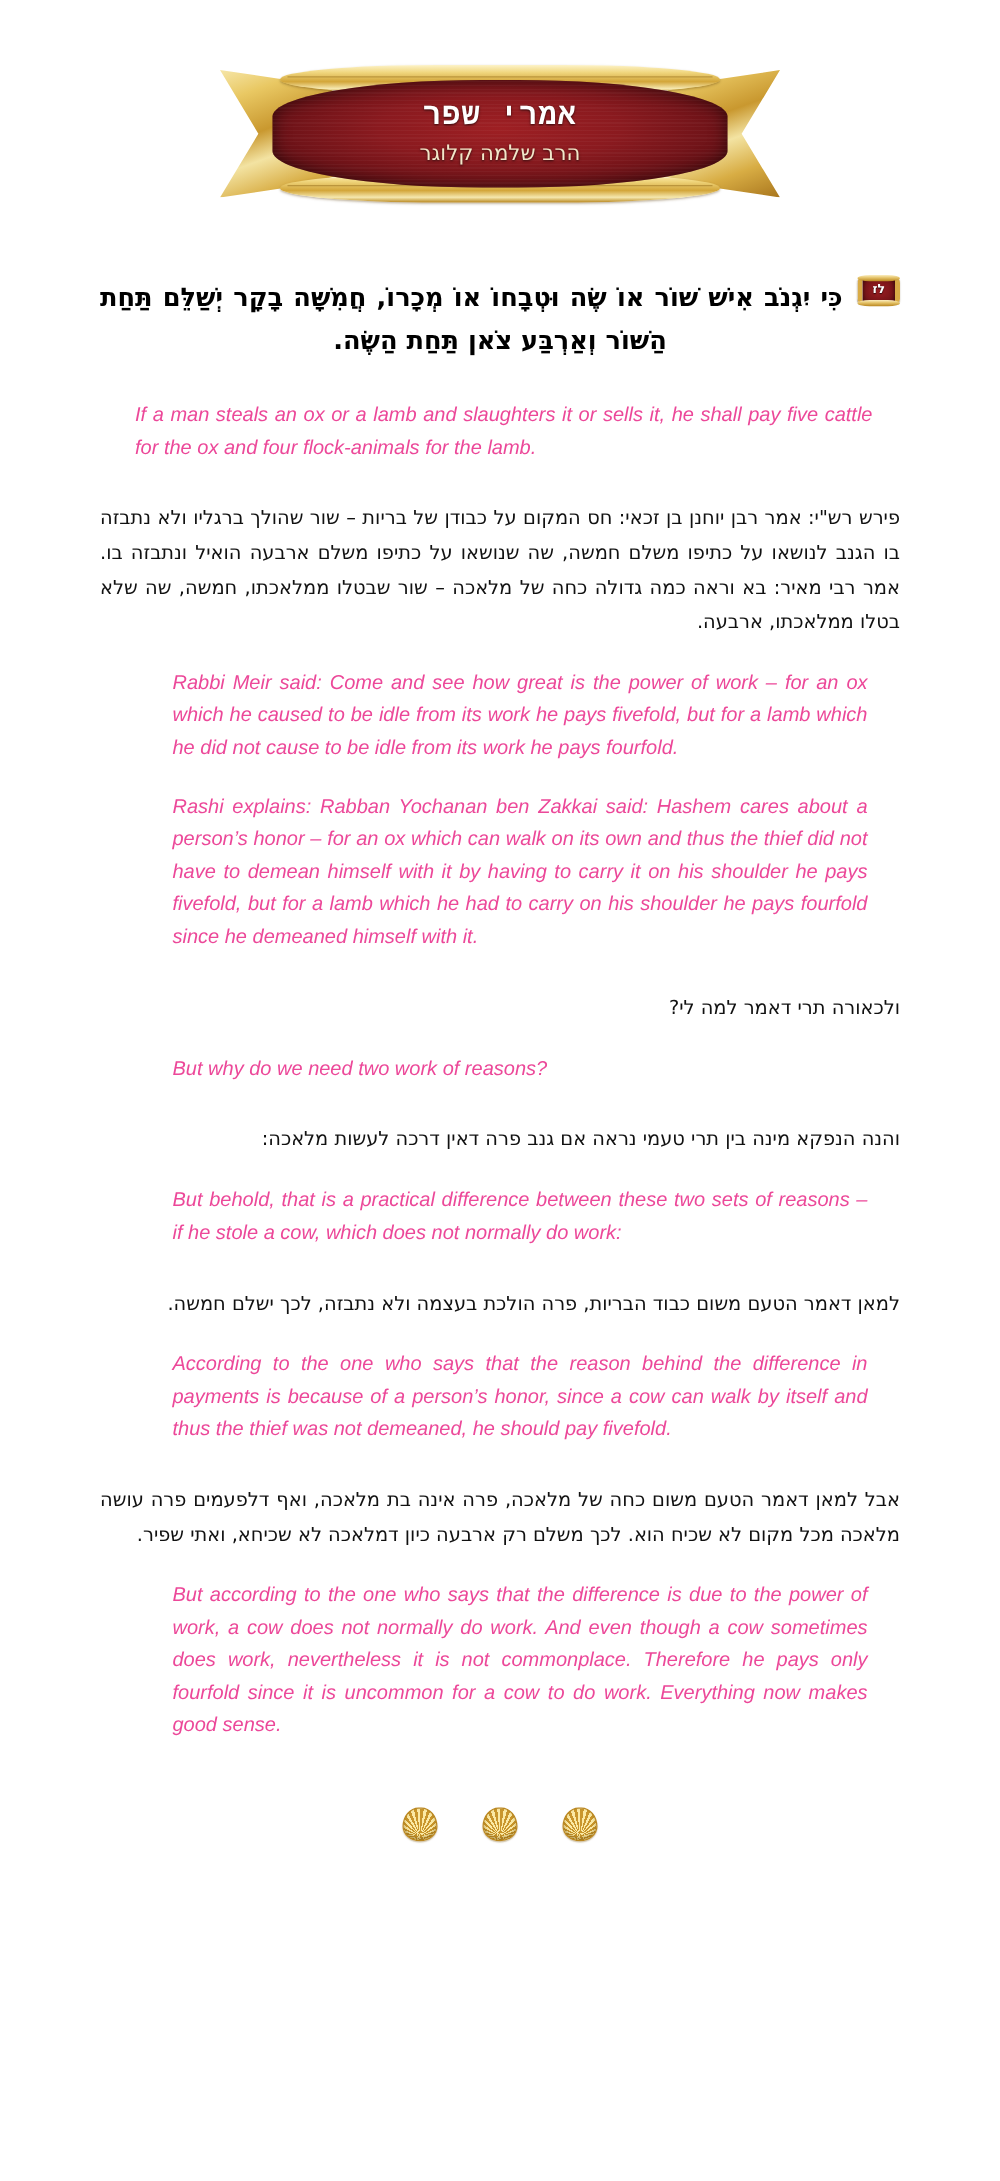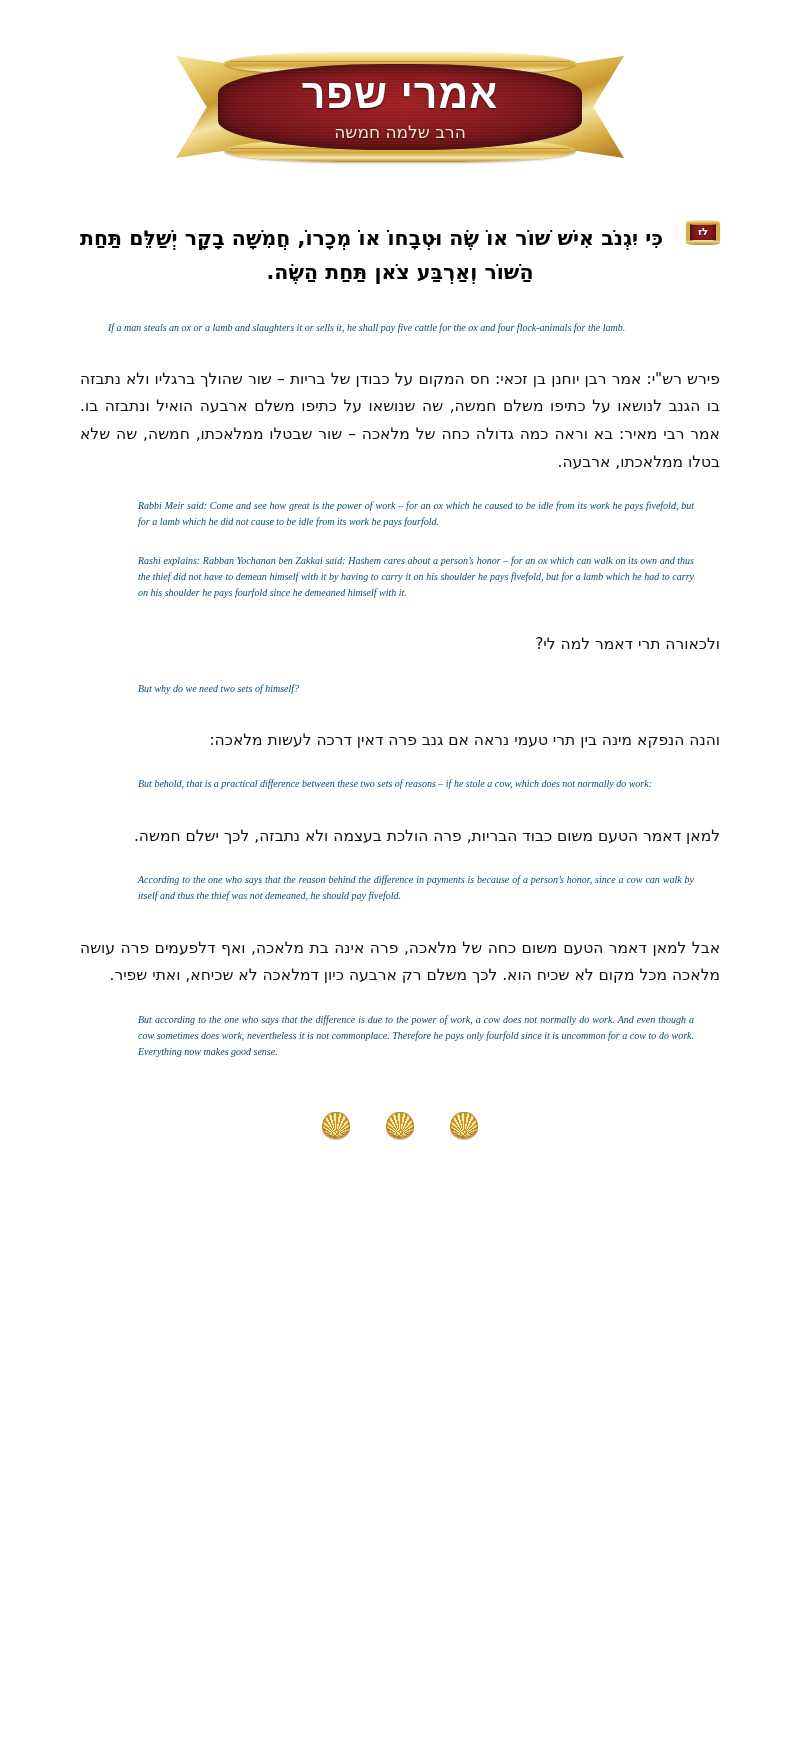--- a/index.html
+++ b/index.html
@@ -92,22 +92,22 @@
   }
   .banner .field::after {
     content: "";
     position: absolute;
     inset: 0;
     background-image:
       repeating-linear-gradient(0deg, rgba(255,255,255,0.035) 0 1px, rgba(0,0,0,0) 1px 3px);
     pointer-events: none;
   }
   .banner-title {
-    font-family: Liberation Sans, sans-serif;
-    font-size: 41px;
+    font-family: Liberation Mono, monospace;
+    font-size: 24px;
     font-weight: bold;
     color: #ffffff;
     letter-spacing: 1px;
     direction: rtl;
     line-height: 1.1;
     text-shadow: 0 1px 2px rgba(0,0,0,0.7);
     position: relative;
     z-index: 2;
   }
   .banner-subtitle {
@@ -137,21 +137,21 @@
     font-size: 20.5px;
     line-height: 1.65;
     color: #000000;
   }
   .verse-badge {
     display: inline-block;
     position: relative;
     width: 34px;
     height: 21px;
     vertical-align: 2px;
-    margin-left: 23px;
+    margin-left: 12px;
     background:
       radial-gradient(ellipse at 50% 50%, #9a1d22 0%, #7a1519 62%, #530d11 100%);
     border-left: 4px solid #d9ab46;
     border-right: 4px solid #d9ab46;
     border-radius: 4px;
     box-shadow: inset 0 0 4px rgba(0,0,0,0.6), 0 1px 1px rgba(90,60,10,0.5);
     box-sizing: border-box;
   }
   .verse-badge::before,
   .verse-badge::after {
@@ -175,25 +175,25 @@
     font-size: 10px;
     font-weight: bold;
     color: #ffffff;
     direction: rtl;
     z-index: 3;
     text-shadow: 0 1px 1px rgba(0,0,0,0.8);
   }
 
   
   .en {
-    font-family: Liberation Serif, serif;
+    font-family: Liberation Sans, sans-serif;
     font-style: italic;
-    font-size: 10px;
+    font-size: 16px;
     line-height: 1.62;
-    color: #0c4a6e;
+    color: #ec4899;
     text-align: justify;
     direction: ltr;
   }
   .en.lead {
     margin: 30px 0 0 0;
     padding: 0 22px 0 28px;
   }
   .en.indent {
     margin: 22px 0 0 0;
     padding: 0 26px 0 58px;
@@ -245,40 +245,40 @@
 <div class="page">
 
   <div class="banner-wrap">
     <div class="banner">
       <div class="wing left"></div>
       <div class="wing right"></div>
       <div class="roll top"></div>
       <div class="roll bottom"></div>
       <div class="field">
         <div class="banner-title">אמרי שפר</div>
-        <div class="banner-subtitle">הרב שלמה חמשה</div>
+        <div class="banner-subtitle">הרב שלמה קלוגר</div>
       </div>
     </div>
   </div>
 
   <div class="content">
 
     <div class="verse-block"><span class="verse-badge"><span>לז</span></span><span>כִּי יִגְנֹב אִישׁ שׁוֹר אוֹ שֶׂה וּטְבָחוֹ אוֹ מְכָרוֹ, חֲמִשָּׁה בָקָר יְשַׁלֵּם תַּחַת הַשּׁוֹר וְאַרְבַּע צֹאן תַּחַת הַשֶּׂה.</span></div>
 
     <p class="en lead">If a man steals an ox or a lamb and slaughters it or sells it, he shall pay five cattle for the ox and four flock-animals for the lamb.</p>
 
     <p class="he">פירש רש"י: אמר רבן יוחנן בן זכאי: חס המקום על כבודן של בריות – שור שהולך ברגליו ולא נתבזה בו הגנב לנושאו על כתיפו משלם חמשה, שה שנושאו על כתיפו משלם ארבעה הואיל ונתבזה בו. אמר רבי מאיר: בא וראה כמה גדולה כחה של מלאכה – שור שבטלו ממלאכתו, חמשה, שה שלא בטלו ממלאכתו, ארבעה.</p>
 
     <p class="en indent">Rabbi Meir said: Come and see how great is the power of work – for an ox which he caused to be idle from its work he pays fivefold, but for a lamb which he did not cause to be idle from its work he pays fourfold.</p>
 
     <p class="en indent">Rashi explains: Rabban Yochanan ben Zakkai said: Hashem cares about a person’s honor – for an ox which can walk on its own and thus the thief did not have to demean himself with it by having to carry it on his shoulder he pays fivefold, but for a lamb which he had to carry on his shoulder he pays fourfold since he demeaned himself with it.</p>
 
     <p class="he">ולכאורה תרי דאמר למה לי?</p>
 
-    <p class="en indent">But why do we need two sets of himself?</p>
+    <p class="en indent">But why do we need two work of reasons?</p>
 
     <p class="he">והנה הנפקא מינה בין תרי טעמי נראה אם גנב פרה דאין דרכה לעשות מלאכה:</p>
 
     <p class="en indent">But behold, that is a practical difference between these two sets of reasons – if he stole a cow, which does not normally do work:</p>
 
     <p class="he">למאן דאמר הטעם משום כבוד הבריות, פרה הולכת בעצמה ולא נתבזה, לכך ישלם חמשה.</p>
 
     <p class="en indent">According to the one who says that the reason behind the difference in payments is because of a person’s honor, since a cow can walk by itself and thus the thief was not demeaned, he should pay fivefold.</p>
 
     <p class="he">אבל למאן דאמר הטעם משום כחה של מלאכה, פרה אינה בת מלאכה, ואף דלפעמים פרה עושה מלאכה מכל מקום לא שכיח הוא. לכך משלם רק ארבעה כיון דמלאכה לא שכיחא, ואתי שפיר.</p>

